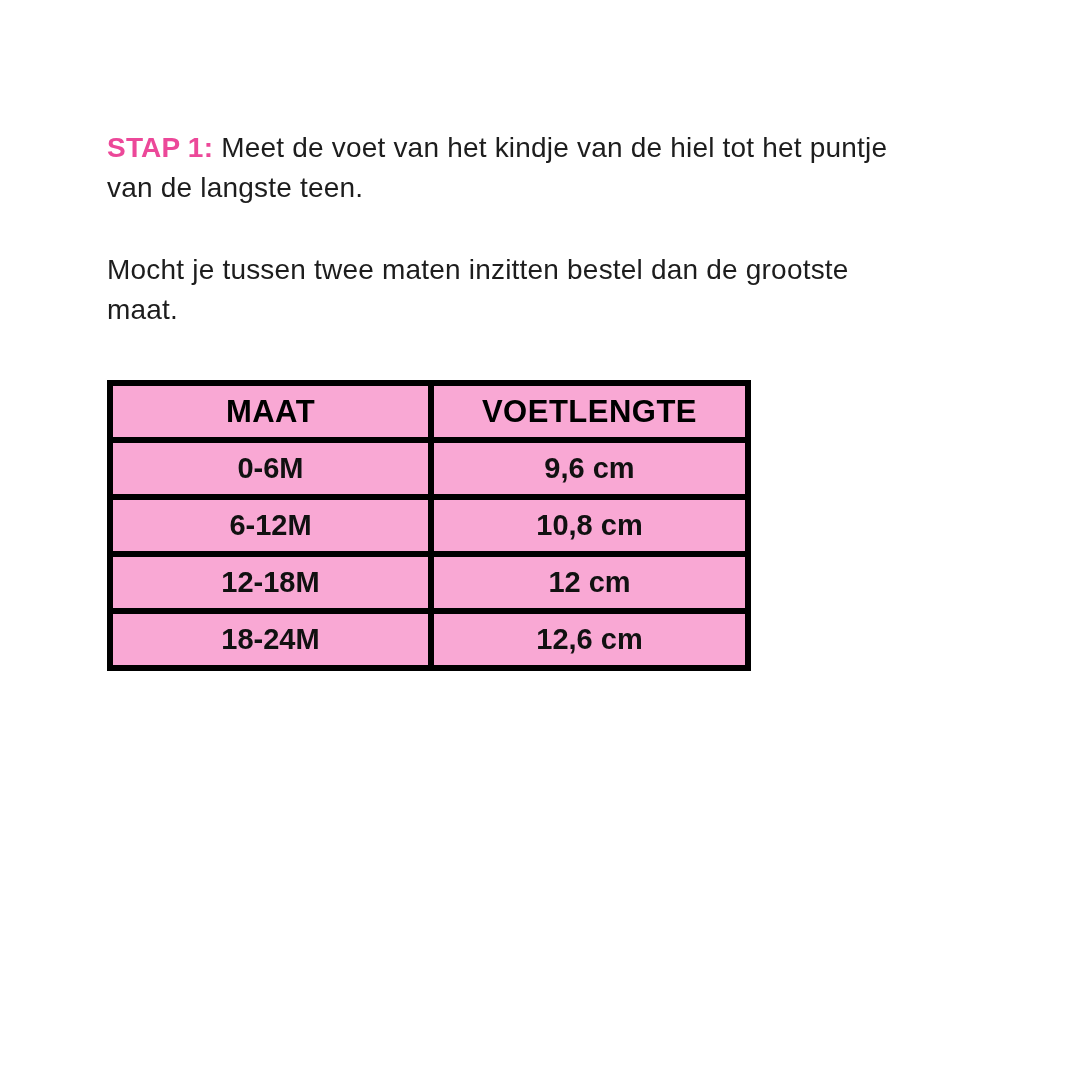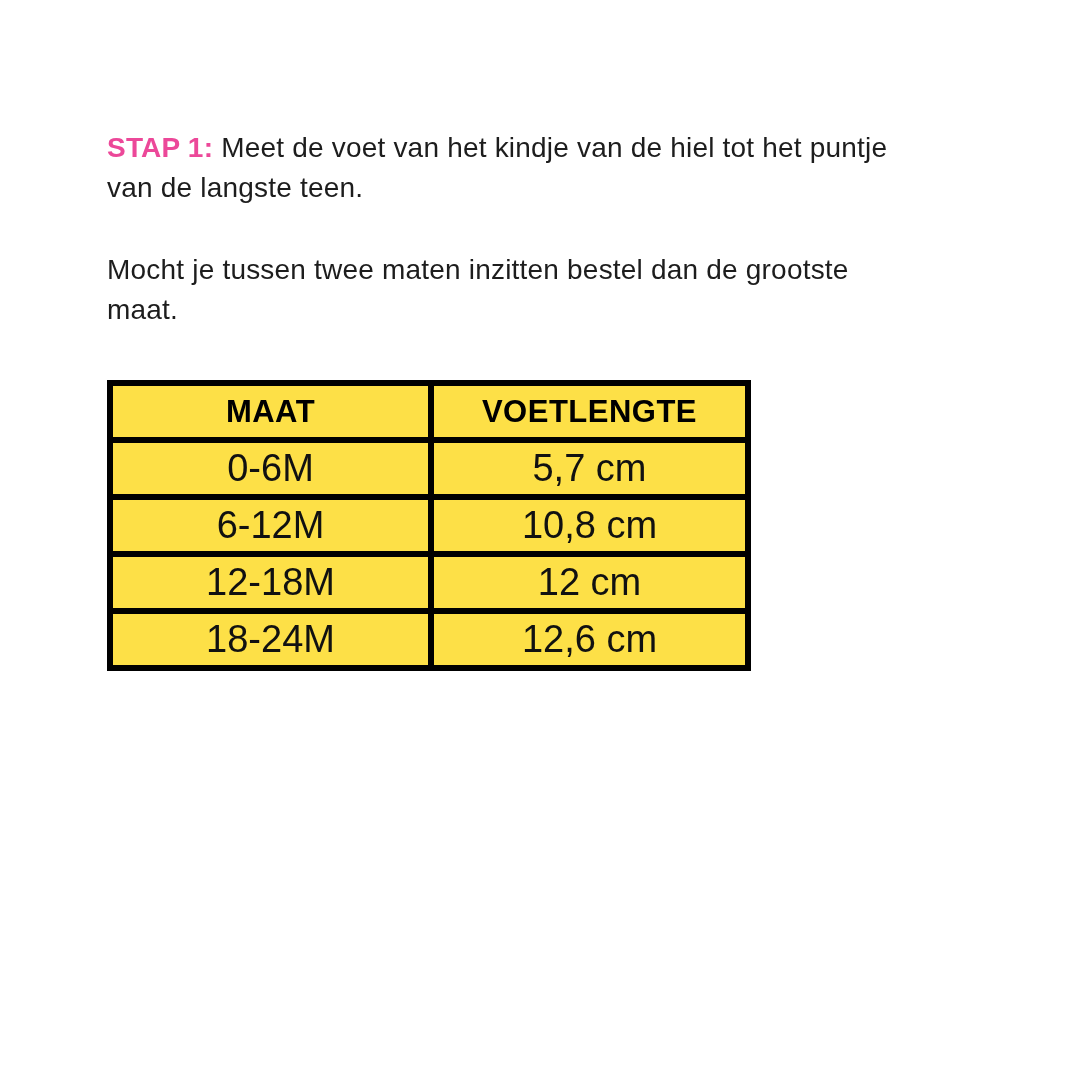--- a/index.html
+++ b/index.html
@@ -40,31 +40,31 @@
     margin-top: 50px;
     table-layout: fixed;
   }
   table.size-table th,
   table.size-table td {
     border: 6px solid #000000;
     text-align: center;
     vertical-align: middle;
     padding: 0;
     height: 57px;
-    background: #fde047;
+    background: #f9a8d4;
   }
   table.size-table th {
     font-size: 31px;
     font-weight: 700;
     color: #000000;
     letter-spacing: 0.5px;
   }
   table.size-table td {
-    font-size: 38px;
-    font-weight: 400;
+    font-size: 29px;
+    font-weight: 700;
     color: #111111;
   }
   .col-maat { width: 321px; }
   .col-voet { width: 317px; }
 </style>
 </head>
 <body>
 
 <div class="content">
 
@@ -78,21 +78,21 @@
   <table class="size-table">
     <thead>
       <tr>
         <th class="col-maat">MAAT</th>
         <th class="col-voet">VOETLENGTE</th>
       </tr>
     </thead>
     <tbody>
       <tr>
         <td>0-6M</td>
-        <td>5,7 cm</td>
+        <td>9,6 cm</td>
       </tr>
       <tr>
         <td>6-12M</td>
         <td>10,8 cm</td>
       </tr>
       <tr>
         <td>12-18M</td>
         <td>12 cm</td>
       </tr>
       <tr>

